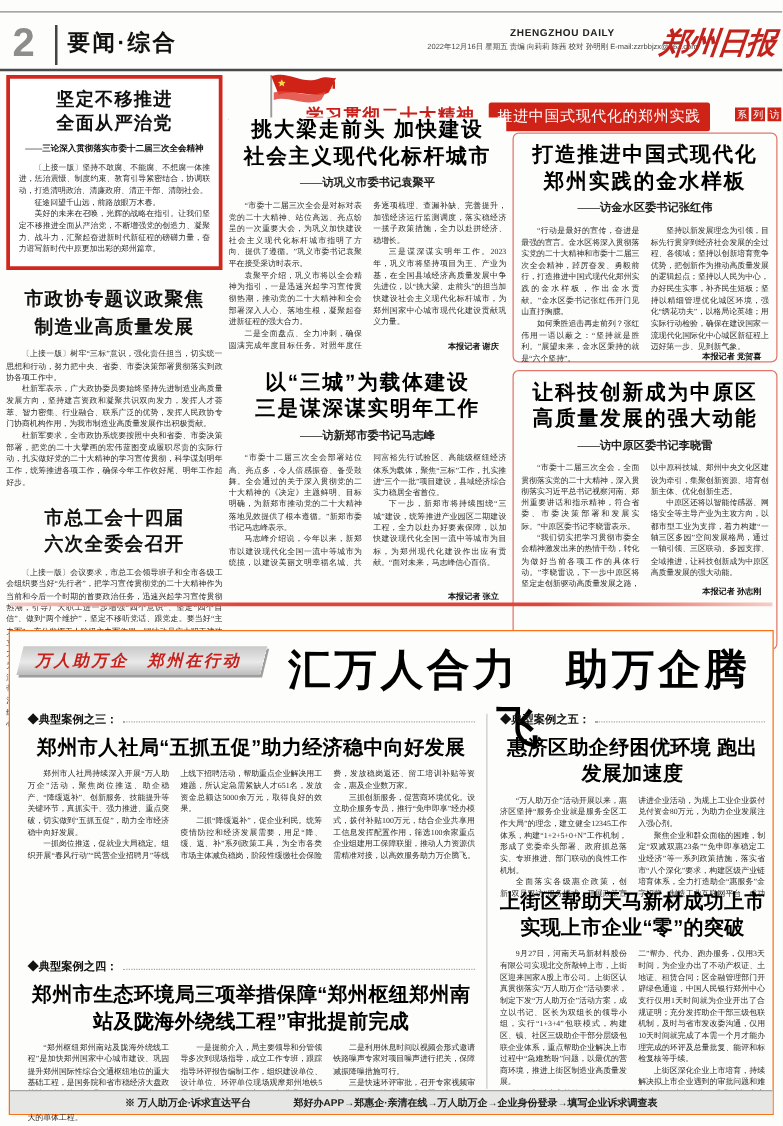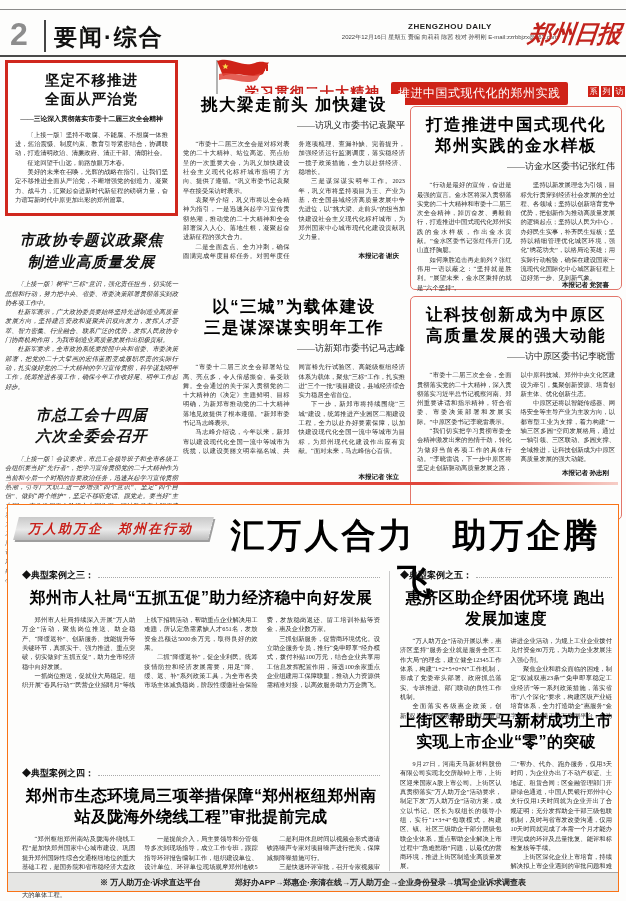--- a/index.html
+++ b/index.html
@@ -9,21 +9,21 @@
     background:#fdfdfc; overflow:hidden;
     font-family:"Liberation Serif","DejaVu Serif",serif; color:#222;
   }
   
   .toprule { position:absolute; left:0; top:9px; width:626px; height:1px; background:#8a8a8a; }
   .header { position:absolute; left:0; top:14px; width:626px; height:40px; }
   .pagenum { position:absolute; left:10px; top:2px; font-family:"Liberation Sans",sans-serif;
     font-size:32px; font-weight:700; color:#8d8d8d; letter-spacing:0; }
   .headdiv { position:absolute; left:44px; top:6px; width:2px; height:32px; background:#444; }
   .secname { position:absolute; left:54px; top:8px; font-family:"Liberation Sans",sans-serif;
-    font-size:23px; font-weight:700; color:#111; letter-spacing:2px; }
+    font-size:18px; font-weight:700; color:#111; letter-spacing:2px; }
   .mast { position:absolute; right:68px; top:8px; text-align:center; }
   .mast-en { font-family:"Liberation Sans",sans-serif; font-size:8px; font-weight:700; color:#222; letter-spacing:.5px; }
   .dateline { font-family:"Liberation Sans",sans-serif; font-size:6px; color:#444; margin-top:2px; }
   .logo-cn { position:absolute; right:6px; top:4px; font-family:"Liberation Serif",serif;
     font-style:italic; font-size:24px; font-weight:700; color:#c2231c; letter-spacing:-1px; transform:skewX(-6deg); }
   .headrule { position:absolute; left:0; top:55px; width:626px; height:2px; background:#4a4a4a; }
 
   
   .banner-line { position:absolute; top:95px; height:1px; background:#d0281e; }
   .banner { position:absolute; left:183px; top:60px; width:440px; height:46px; }
@@ -42,28 +42,28 @@
   .cols2 { column-count:2; column-gap:9px; }
   .cols3 { column-count:3; column-gap:9px; }
   .byline { position:absolute; right:6px; bottom:2px; font-size:6.5px; font-weight:700; color:#111; background:transparent; }
 
   
   .leftcol { position:absolute; left:5px; top:60px; width:173px; }
   .redbox { border:3px solid #d0281e; padding:8px 7px 9px; background:#fff; }
   .lt-title { font-family:"Liberation Sans",sans-serif; font-size:14.5px; font-weight:900;
     text-align:center; line-height:1.3; color:#111; letter-spacing:1px; }
   .lt-sub { font-size:6.8px; font-weight:700; text-align:center; margin:5px 0 6px; color:#111; }
-  .larticle { margin-top:14px;font-style:italic; }
+  .larticle { margin-top:14px; }
   .larticle .lt-title { font-size:15px; margin-bottom:8px; }
 
   
   .interview { position:absolute; background:#fdfdfc; }
   .iv-title { font-family:"Liberation Sans",sans-serif; font-size:16.5px; font-weight:900;
     text-align:center; line-height:1.28; color:#000; letter-spacing:1.5px; }
-  .iv-sub { font-size:9px; font-weight:400; text-align:right; margin:4px 0 7px; color:#222; }
+  .iv-sub { font-size:9px; font-weight:700; text-align:center; margin:4px 0 7px; color:#222; }
   .iv-body { position:relative; }
   .ivbox { border:1px solid #e2766b; border-radius:5px; padding:7px 6px; }
   .grad-rule { position:absolute; left:8px; top:482px; width:610px; height:3px;
     background:linear-gradient(to right,#f6cdc6,#e0453a 30%,#e0453a 70%,#f6cdc6); }
 
   
   .campaign { position:absolute; left:7px; top:504px; width:612px; height:388px;
     border:1px solid #f97316; background:#fdfdfc; }
   .ribbon { position:absolute; left:8px; top:12px; width:195px; height:23px;
     background:linear-gradient(to bottom,#c9c9c9,#e9e9e9 55%,#bdbdbd);
@@ -152,20 +152,21 @@
       <div class="lt-title" style="margin-bottom:2px;">市总工会十四届</div>
       <div class="lt-title" style="margin-bottom:8px;">六次全委会召开</div>
       <div>
           <p class="para">〔上接一版〕会议要求，市总工会领导班子和全市各级工会组织要当好“先行者”，把学习宣传贯彻党的二十大精神作为当前和今后一个时期的首要政治任务，迅速兴起学习宣传贯彻热潮，引导广大职工进一步增强“四个意识”、坚定“四个自信”、做到“两个维护”，坚定不移听党话、跟党走。要当好“主力军”，充分发挥工人阶级主力军作用，团结动员广大职工建功立业，助力企业纾困解难，为推动全市经济快速恢复增添活力，持续贡献职工智慧和力量。要当好“娘家人”，坚持以职工为中心的工作导向，多为职工办实事、做好事、解难事，更好满足广大职工对美好生活的向往。要当好“主心骨”，坚持党建带工建，全面加强工会自身建设，努力打造一支信念过硬、政治过硬、责任过硬、能力过硬、作风过硬的工会干部队伍，团结动员全市广大职工凝心聚力、真抓实干，为不断开创国家中心城市现代化建设新局面贡献力量。</p>
         </div>
     </div>
   </div>
 
   <div class="interview" style="left:183px; top:94px; width:222px; height:184px;">
     <div class="iv-title">挑大梁走前头 加快建设</div>
+    <div class="iv-title">社会主义现代化标杆城市</div>
     <div class="iv-sub">——访巩义市委书记袁聚平</div>
     <div class="iv-body" style="height:124px; overflow:hidden;">
       <div class="cols2">
           <p class="para">“市委十二届三次全会是对标对表党的二十大精神、站位高远、亮点纷呈的一次重要大会，为巩义加快建设社会主义现代化标杆城市指明了方向、提供了遵循。”巩义市委书记袁聚平在接受采访时表示。</p>
           <p class="para">袁聚平介绍，巩义市将以全会精神为指引，一是迅速兴起学习宣传贯彻热潮，推动党的二十大精神和全会部署深入人心、落地生根，凝聚起奋进新征程的强大合力。</p>
           <p class="para">二是全面盘点、全力冲刺，确保圆满完成年度目标任务。对照年度任务逐项梳理、查漏补缺、完善提升，加强经济运行监测调度，落实稳经济一揽子政策措施，全力以赴拼经济、稳增长。</p>
           <p class="para">三是谋深谋实明年工作。2023年，巩义市将坚持项目为王、产业为基，在全国县域经济高质量发展中争先进位，以“挑大梁、走前头”的担当加快建设社会主义现代化标杆城市，为郑州国家中心城市现代化建设贡献巩义力量。</p>
         </div>
       <div class="byline">本报记者 谢庆</div>
     </div>

